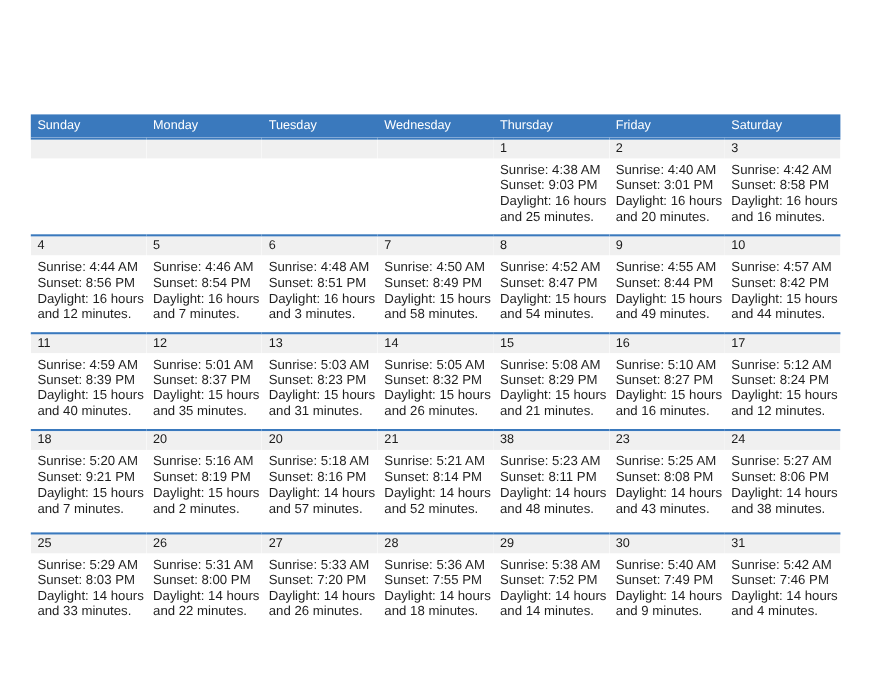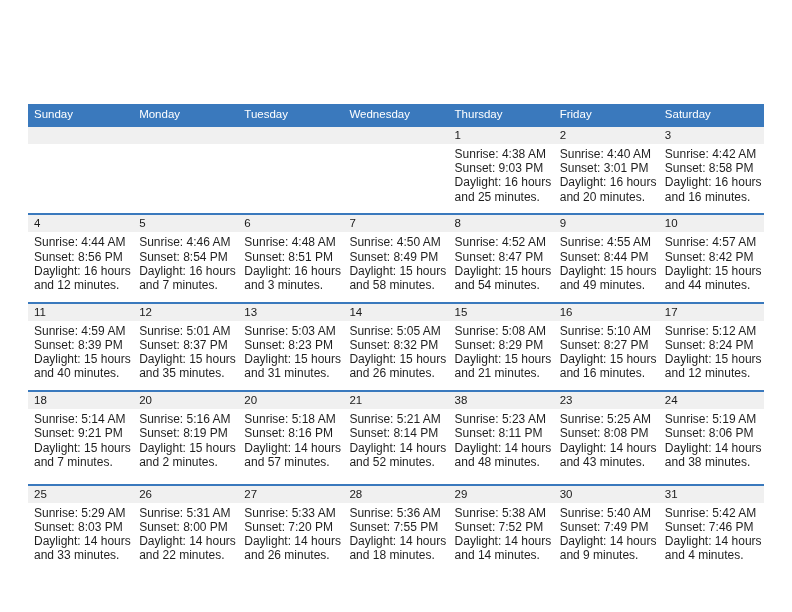--- a/index.html
+++ b/index.html
@@ -339,21 +339,21 @@
               <div>Sunset: 8:24 PM</div>
               <div>Daylight: 15 hours</div>
               <div>and 12 minutes.</div>
             </div>
           </div>
         </div>
         <div class="week-row">
           <div class="day-cell">
             <div class="day-number">18</div>
             <div class="day-lines">
-              <div>Sunrise: 5:14 AM</div>
+              <div>Sunrise: 5:20 AM</div>
               <div>Sunset: 9:21 PM</div>
               <div>Daylight: 15 hours</div>
               <div>and 7 minutes.</div>
             </div>
           </div>
           <div class="day-cell">
             <div class="day-number">20</div>
             <div class="day-lines">
               <div>Sunrise: 5:16 AM</div>
               <div>Sunset: 8:19 PM</div>
@@ -393,21 +393,21 @@
             <div class="day-lines">
               <div>Sunrise: 5:25 AM</div>
               <div>Sunset: 8:08 PM</div>
               <div>Daylight: 14 hours</div>
               <div>and 43 minutes.</div>
             </div>
           </div>
           <div class="day-cell">
             <div class="day-number">24</div>
             <div class="day-lines">
-              <div>Sunrise: 5:19 AM</div>
+              <div>Sunrise: 5:27 AM</div>
               <div>Sunset: 8:06 PM</div>
               <div>Daylight: 14 hours</div>
               <div>and 38 minutes.</div>
             </div>
           </div>
         </div>
         <div class="week-row">
           <div class="day-cell">
             <div class="day-number">25</div>
             <div class="day-lines">

